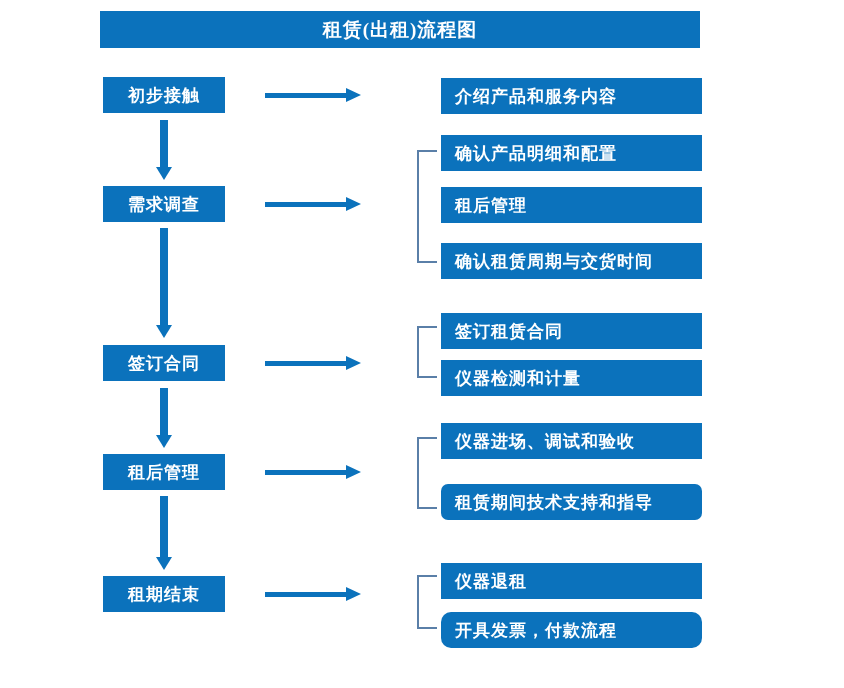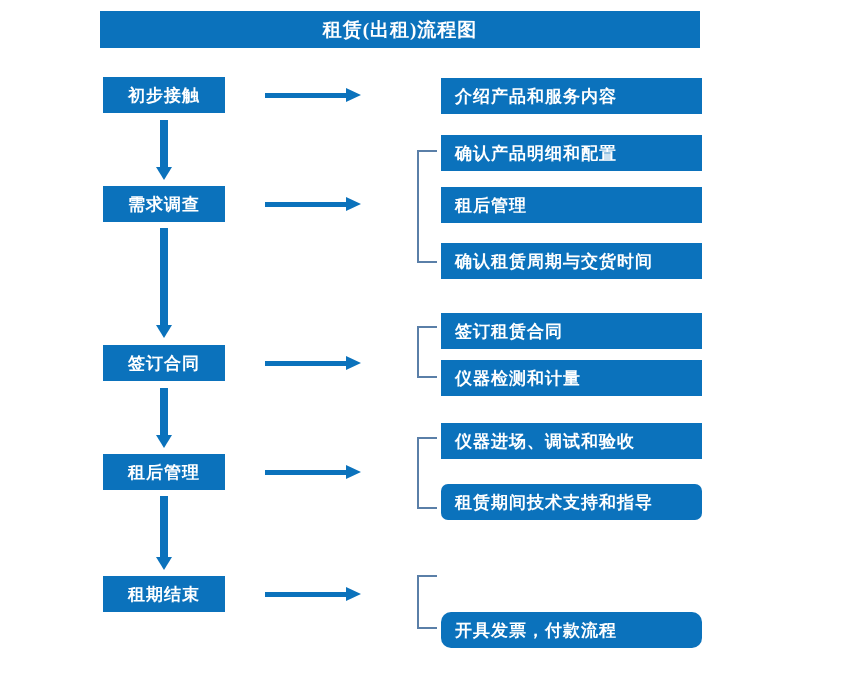--- a/index.html
+++ b/index.html
@@ -169,16 +169,17 @@
   <div class="blk detail" style="top:243px;">确认租赁周期与交货时间</div>
 
   <div class="blk detail" style="top:313px;">签订租赁合同</div>
 
   <div class="blk detail" style="top:360px;">仪器检测和计量</div>
 
   <div class="blk detail" style="top:423px;">仪器进场、调试和验收</div>
 
   <div class="blk detail" style="top:484px;border-radius:7px;">租赁期间技术支持和指导</div>
 
+  <div class="blk detail" style="top:563px;">仪器退租</div>
 
   <div class="blk detail" style="top:612px;border-radius:10px;">开具发票，付款流程</div>
 
 </div>
 
 </body></html>

